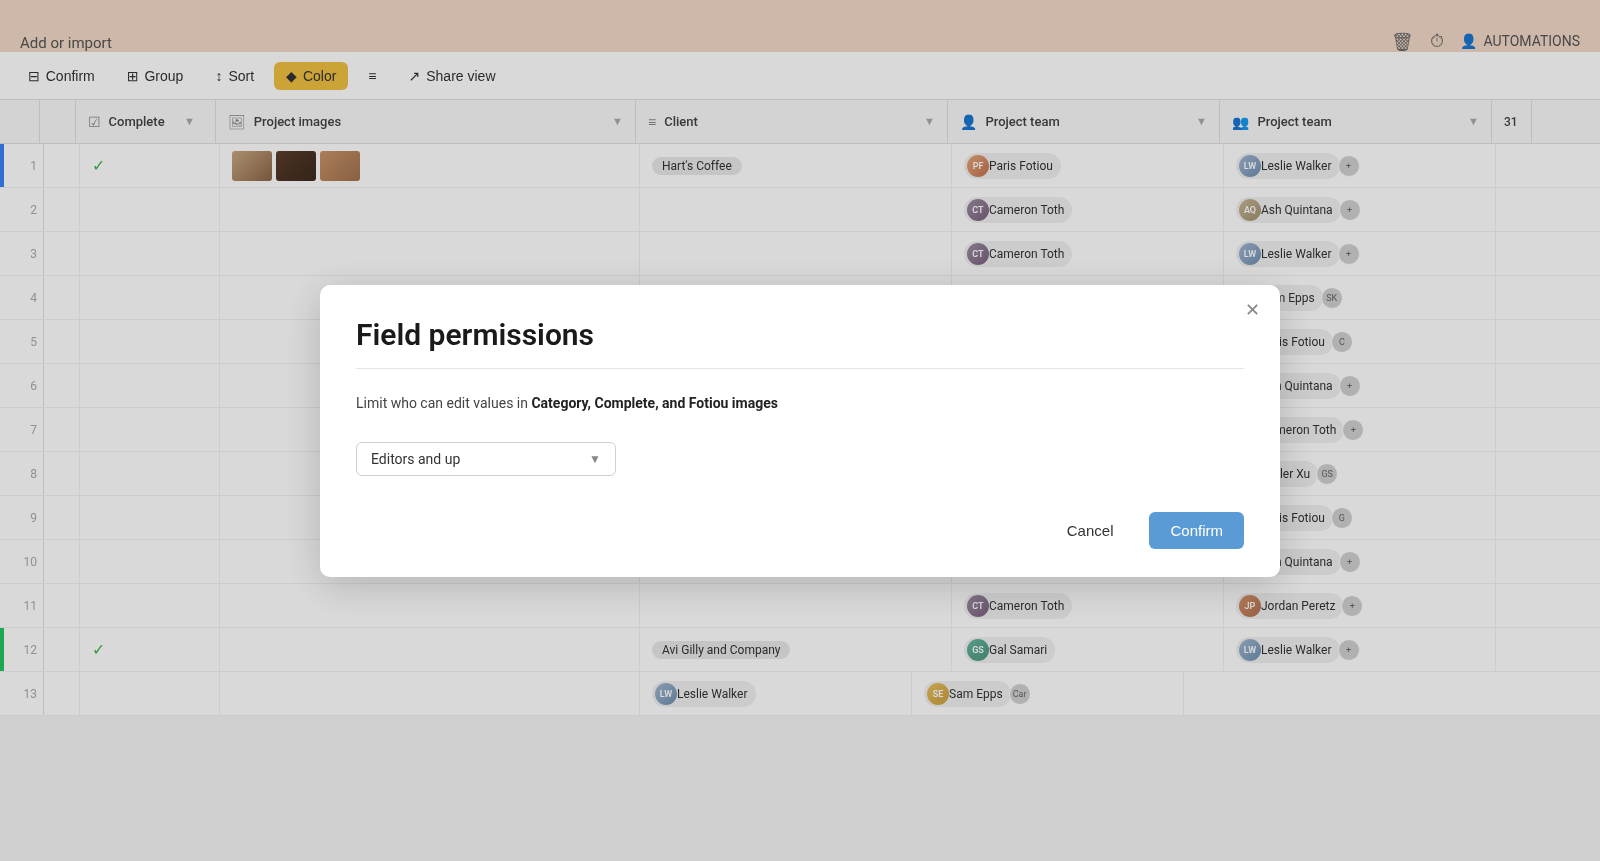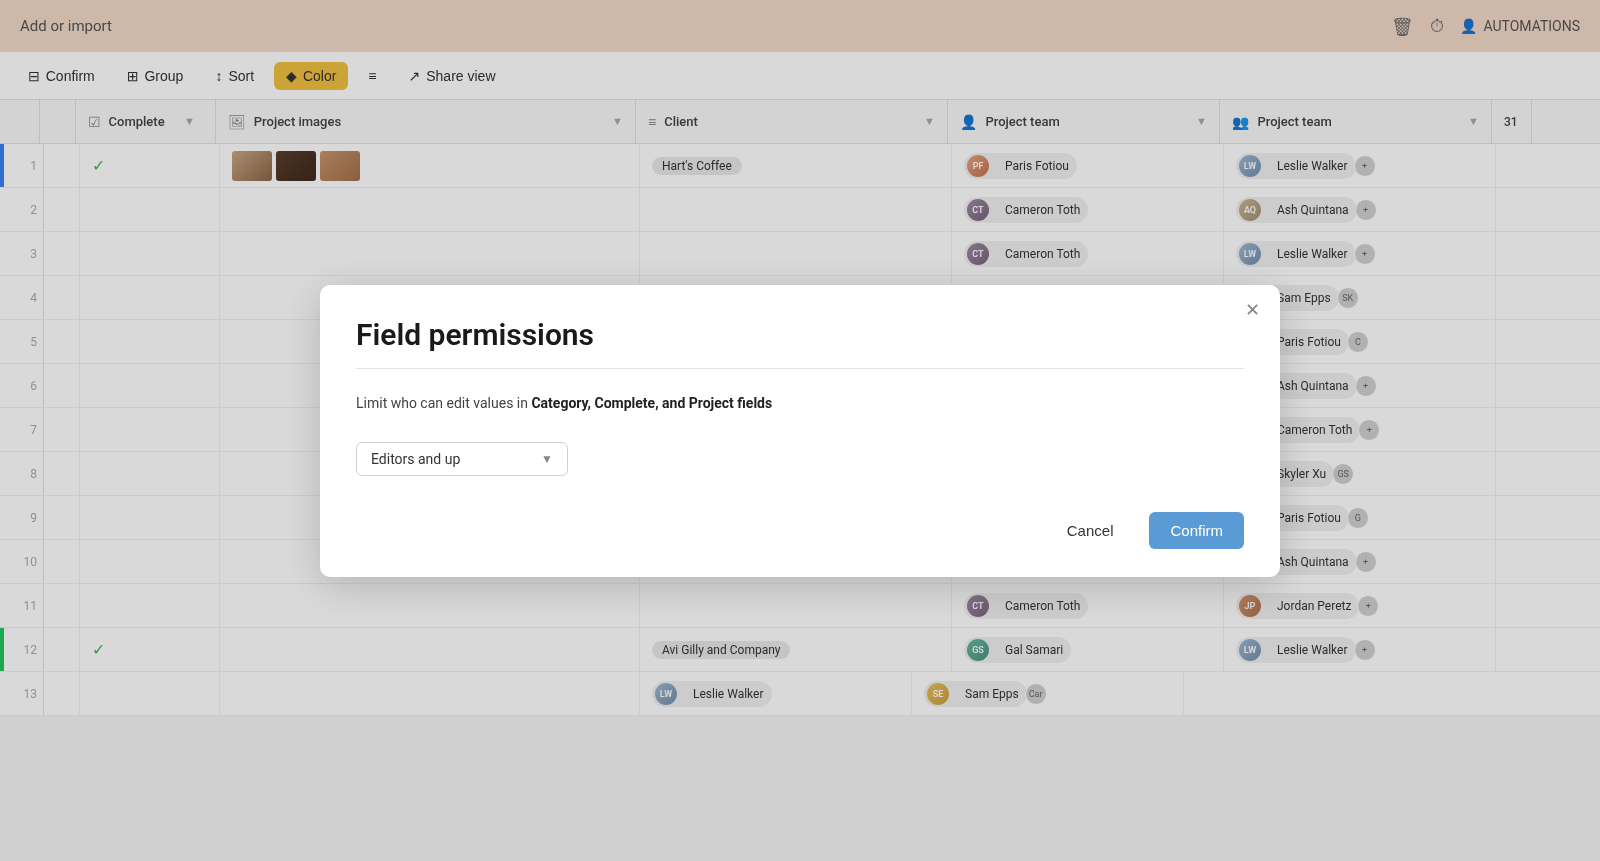--- a/index.html
+++ b/index.html
@@ -10,21 +10,21 @@
       height: 861px;
       overflow: hidden;
       position: relative;
     }
 
     
     .top-bar {
       background: #f2d9c8;
       height: 52px;
       display: flex;
-      align-items: center;
+      align-items: flex-end;
       justify-content: space-between;
       padding: 0 20px;
     }
     .top-bar-left {
       font-size: 15px;
       color: #555;
     }
     .top-bar-right {
       display: flex;
       align-items: center;
@@ -162,21 +162,21 @@
       width: 272px;
     }
     
     .team-cell {
       width: 272px;
     }
 
     .person-chip {
       display: flex;
       align-items: center;
-      gap: 16px;
+      gap: 0;
       background: #f0f0f0;
       border-radius: 14px;
       padding: 2px 8px 2px 3px;
       font-size: 12px;
       color: #333;
     }
     .avatar {
       width: 22px;
       height: 22px;
       border-radius: 50%;
@@ -262,21 +262,21 @@
     }
     .modal-label {
       font-size: 14px;
       color: #333;
       flex: 1;
     }
     .modal-select {
       display: flex;
       align-items: center;
       justify-content: space-between;
-      width: 212px;
+      width: 260px;
       padding: 8px 14px;
       border: 1px solid #d0d0d0;
       border-radius: 6px;
       font-size: 14px;
       color: #333;
       background: #fff;
       cursor: pointer;
     }
     .modal-select .chevron { color: #888; font-size: 12px; }
     .modal-actions {
@@ -690,21 +690,21 @@
       </div>
     </div>
   </div>
 
 <div class="overlay">
   <div class="modal">
     <button class="close-btn">✕</button>
     <div class="modal-title">Field permissions</div>
     <hr class="modal-divider">
     <div class="modal-desc">
-      <span>Limit who can edit values in </span><strong>Category, Complete, and Project fields</strong>
+      <span>Limit who can edit values in </span><strong>Category, Complete, and Fotiou images</strong>
     </div>
     <div class="modal-row">
       <div class="modal-select">
         <span>Editors and up</span>
         <span class="chevron">▼</span>
       </div>
     </div>
     <div class="modal-actions">
       <button class="btn-cancel">Cancel</button>
       <button class="btn-confirm">Confirm</button>

